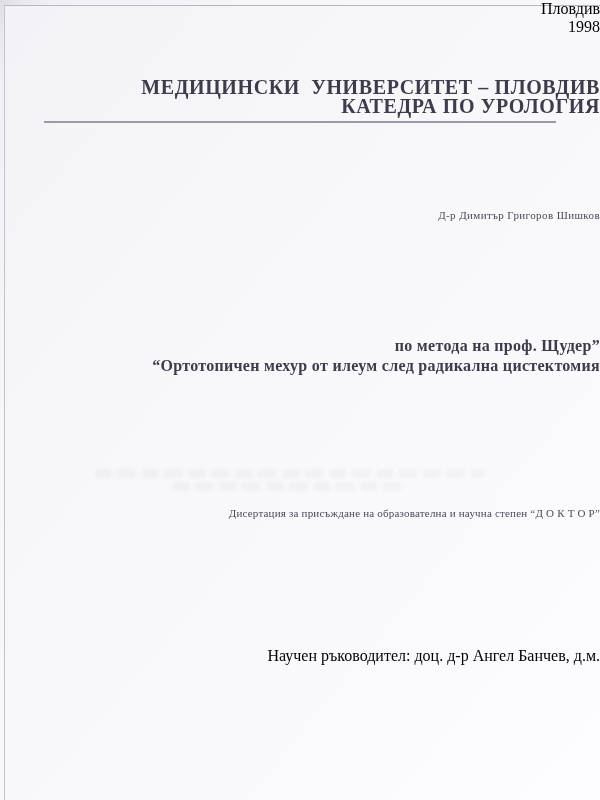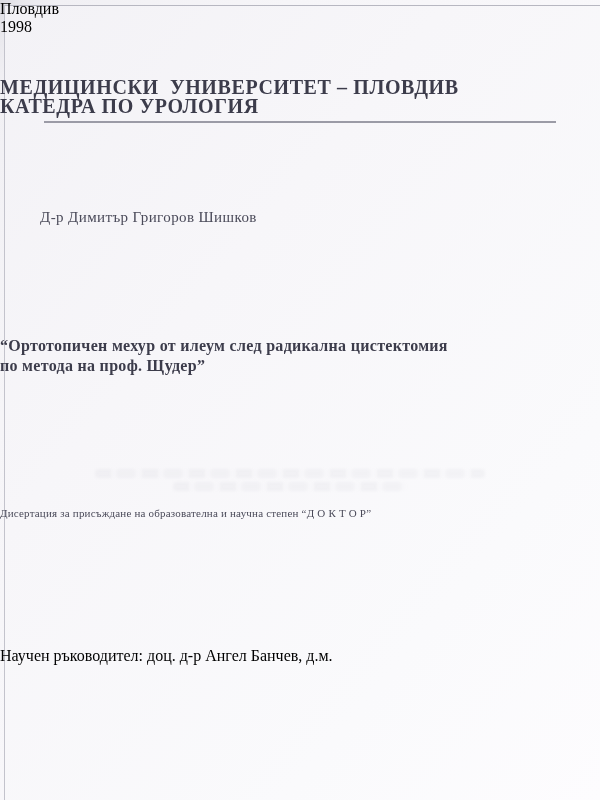--- a/index.html
+++ b/index.html
@@ -11,26 +11,26 @@
   .scan{
     position:relative;width:600px;height:800px;
     background:linear-gradient(125deg,#dddce2 0%,#e9e8ed 2%,#f1f0f4 5%,#f6f5f8 25%,#f9f8fb 60%,#fcfbfd 100%);
   }
   .paper{
     position:absolute;top:5px;left:4px;right:0;bottom:0;
     background:linear-gradient(130deg,#f3f2f6 0%,#f7f6f9 35%,#fafafc 75%,#fdfcfe 100%);
     border-top:1px solid #b7b7c1;
     border-left:1px solid #c3c3cc;
   }
-  .center{position:absolute;left:0;right:0;text-align:left;}
+  .center{position:absolute;left:0;right:0;text-align:right;}
   .header-block{top:78px;color:#3c3c4b;font-weight:bold;font-size:20px;
     line-height:19px;letter-spacing:0.6px;}
   .rule{position:absolute;top:121px;left:44px;width:512px;height:2px;
     border:none;margin:0;}
-  .author{top:209px;color:#4a4a59;font-size:15px;letter-spacing:0.4px;margin-left:40px;}
+  .author{top:209px;color:#4a4a59;font-size:11px;letter-spacing:0.4px;margin-left:40px;}
   .title-block{top:336px;color:#3c3c4b;font-weight:bold;font-size:16px;
     line-height:19.5px;letter-spacing:0.3px;}
   .ghost{position:absolute;left:95px;top:469px;width:390px;filter:blur(1.6px);opacity:.5;}
   .ghost-line{height:9px;margin:0 auto 4px auto;border-radius:4px;
     background:repeating-linear-gradient(90deg,
       rgba(130,130,150,0.13) 0 16px, rgba(130,130,150,0.02) 16px 22px,
       rgba(130,130,150,0.11) 22px 40px, rgba(130,130,150,0.02) 40px 47px);}
   .ghost-line.short{width:60%;}
   .degree{top:507px;color:#4a4a59;font-size:11px;letter-spacing:0.2px;}
   .supervisor{top:647px;color:#46465' ;color:#46465a;font-size:14.5px;letter-spacing:0.3px;}
@@ -47,22 +47,22 @@
   <div class="center header-block">
     <div>МЕДИЦИНСКИ&nbsp; УНИВЕРСИТЕТ – ПЛОВДИВ</div>
     <div>КАТЕДРА ПО УРОЛОГИЯ</div>
   </div>
 
   <hr class="rule" style="background:#9b9ba6;">
 
   <div class="center author">Д-р Димитър Григоров Шишков</div>
 
   <div class="center title-block">
+    <div>по метода на проф. Щудер”</div>
     <div>“Ортотопичен мехур от илеум след радикална цистектомия</div>
-    <div>по метода на проф. Щудер”</div>
   </div>
 
   <div class="ghost">
     <div class="ghost-line"></div>
     <div class="ghost-line short"></div>
   </div>
 
   <div class="center degree">Дисертация за присъждане на образователна и научна степен “Д О К Т О Р”</div>
 
   <div class="center supervisor">Научен ръководител: доц. д-р Ангел Банчев, д.м.</div>

